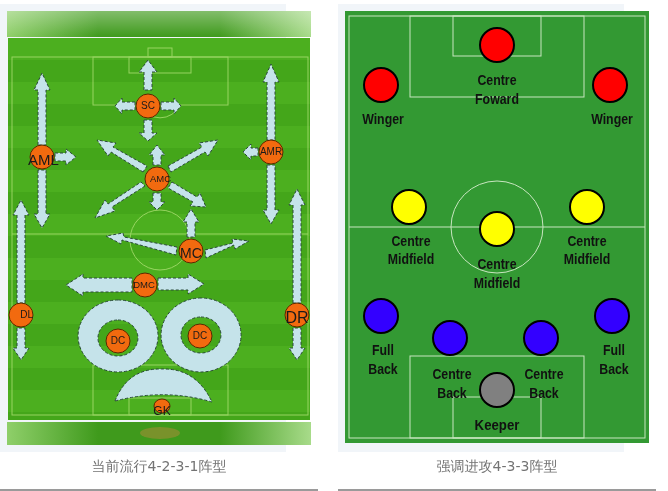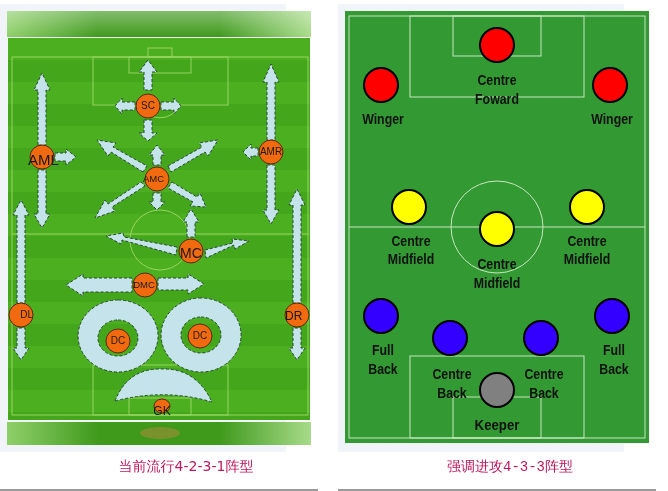--- a/index.html
+++ b/index.html
@@ -1,24 +1,24 @@
 <!DOCTYPE html>
 <html><head>
 <meta charset="utf-8">
 <style>
   html, body { margin:0; padding:0; }
   body { width:668px; height:491px; background:#ffffff; position:relative; overflow:hidden;
          font-family:"Liberation Sans", sans-serif; }
   .card { position:absolute; top:4px; width:286px; height:448px; background:#f1f5f9; }
   .card.left { left:0; }
   .card.right { left:338px; }
-  .caption { position:absolute; top:458px; width:318px; text-align:center; font-size:14px; color:#be185d;
-             font-family:"DejaVu Sans", sans-serif;padding-left:27px; }
+  .caption { position:absolute; top:458px; width:318px; text-align:center; font-size:14px; color:#737373;
+             font-family:"DejaVu Sans", sans-serif; }
   .caption.left { left:0; }
-  .caption.right { left:324px;font-family:Liberation Mono, monospace; }
+  .caption.right { left:338px; }
   .rule { position:absolute; top:489px; width:318px; height:2px; background:#9a9a9a; }
   .rule.left { left:0; }
   .rule.right { left:338px; }
   .pl { position:absolute; }
 </style>
 </head>
 <body>
 
 <div class="card left">
   <svg width="318" height="448" viewBox="0 4 318 448" style="position:absolute;left:0;top:0">
@@ -137,25 +137,25 @@
         </g>
       <g>
           <ellipse cx="162" cy="406" rx="8" ry="7"></ellipse>
         </g>
     </g>
   </svg>
 
   <div class="pl" style="left:136px;top:96px;width:24px;text-align:center;font-size:10px;color:#1a1a1a">SC</div>
   <div class="pl" style="left:28px;top:147px;width:28px;text-align:center;font-size:15px;color:#1a1a1a">AML</div>
   <div class="pl" style="left:257px;top:142px;width:28px;text-align:center;font-size:10px;color:#1a1a1a">AMR</div>
-  <div class="pl" style="left:143px;top:169px;width:28px;text-align:left;font-size:9.5px;color:#1a1a1a">AMC</div>
+  <div class="pl" style="left:143px;top:169px;width:28px;text-align:right;font-size:9.5px;color:#1a1a1a">AMC</div>
   <div class="pl" style="left:179px;top:241px;width:24px;text-align:center;font-size:14px;color:#1a1a1a">MC</div>
   <div class="pl" style="left:130px;top:275px;width:28px;text-align:center;font-size:9.5px;color:#1a1a1a">DMC</div>
   <div class="pl" style="left:9px;top:305px;width:24px;text-align:right;font-size:10px;color:#1a1a1a">DL</div>
-  <div class="pl" style="left:285px;top:305px;width:24px;font-size:12px;color:#1a1a1a">DR</div>
+  <div class="pl" style="left:285px;top:305px;width:24px;text-align:center;font-size:16px;color:#1a1a1a">DR</div>
   <div class="pl" style="left:106px;top:331px;width:24px;text-align:center;font-size:10px;color:#1a1a1a">DC</div>
   <div class="pl" style="left:188px;top:326px;width:24px;text-align:center;font-size:10px;color:#1a1a1a">DC</div>
   <div class="pl" style="left:152px;top:400px;width:20px;text-align:center;font-size:12px;color:#1a1a1a">GK</div>
 </div>
 
 <div class="card right">
   <svg width="318" height="448" viewBox="338 4 318 448" style="position:absolute;left:0;top:0">
     <rect x="345" y="11" width="304" height="432" fill="#339933"></rect>
     <g stroke="#c8e6c0" stroke-width="1" fill="none">
       <rect x="349" y="16" width="296" height="422"></rect>

